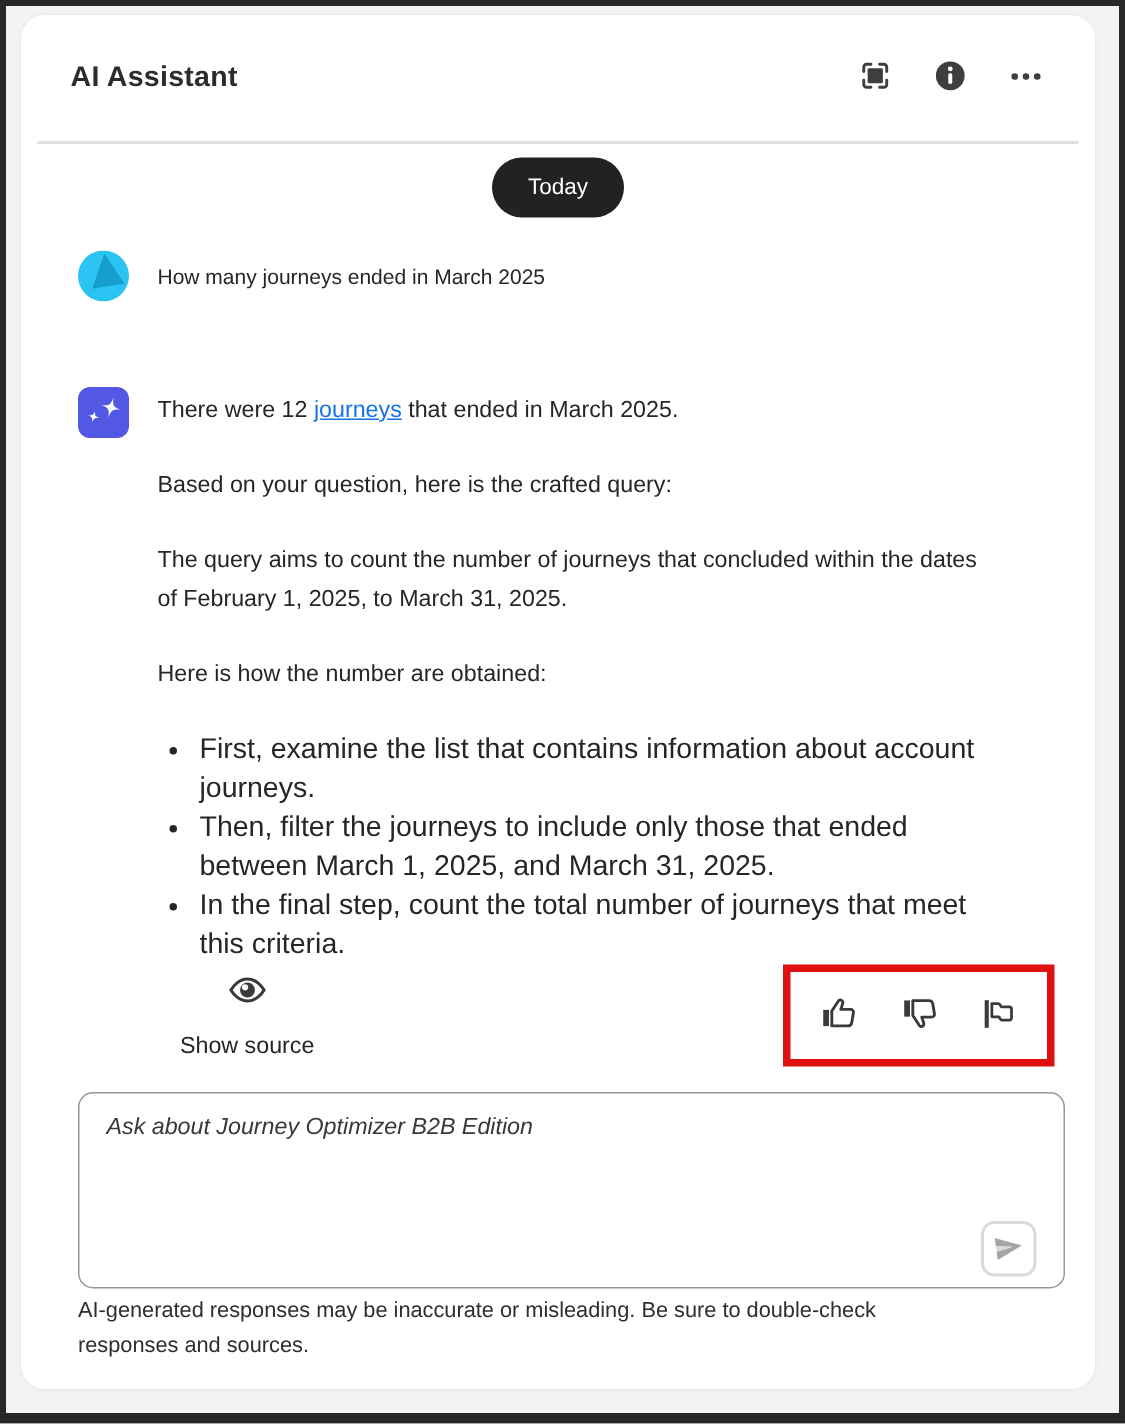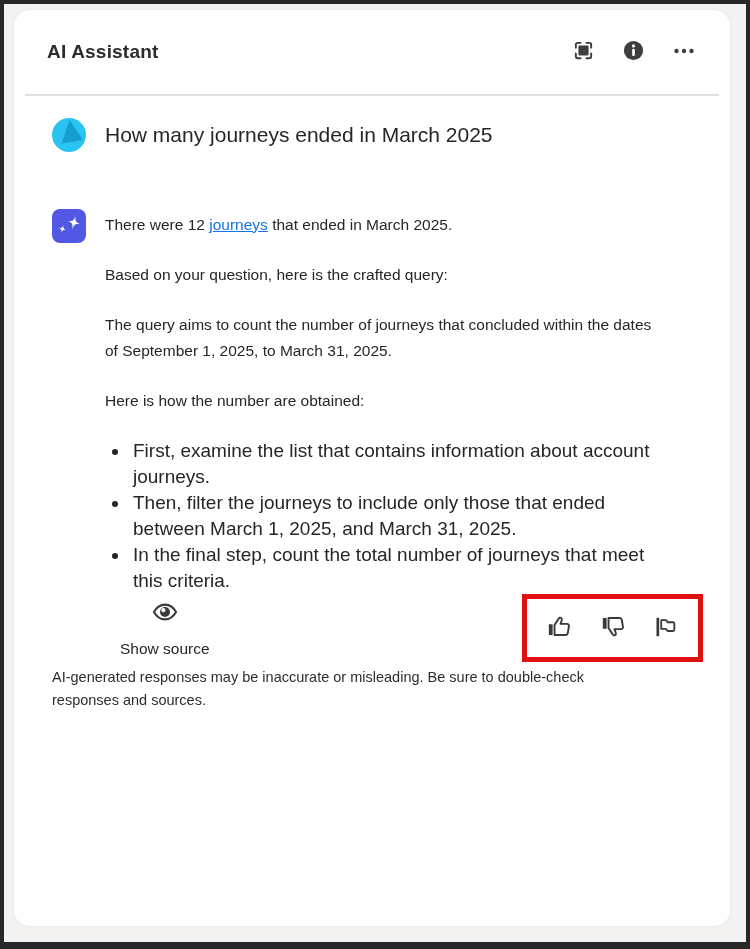--- a/index.html
+++ b/index.html
@@ -31,21 +31,21 @@
 
   
   .date-pill {
     display:block; width:fit-content; margin:9px auto 0;
     background:#222222; color:#ffffff; font-size:15px; line-height:20px;
     padding:10px 24px; border:none; border-radius:22px;
     font-family:inherit;
   }
   .user-row { display:flex; align-items:center; gap:19px; margin:22px 0 0 38px; }
   .avatar { width:34px; height:34px; flex:0 0 34px; }
-  .user-text { font-size:21px; color:#262626; }
+  .user-text { font-size:14px; color:#262626; }
 
   .ai-row { display:flex; align-items:flex-start; gap:19px; margin:57px 20px 0 38px; }
   .ai-avatar { width:34px; height:34px; flex:0 0 34px; }
   .ai-body { max-width:548px; padding-top:3px; }
   .ai-body p { margin:0 0 24px; font-size:15.5px; line-height:26px; color:#262626; }
   .ai-body a { color:#1473E6; text-decoration:underline; }
   .ai-body ul { margin:0; padding-left:25px; }
   .ai-body li { font-size:19px; line-height:26px; color:#262626; padding-left:3px; }
 
   .actions-row {
@@ -122,20 +122,21 @@
               <circle cx="4.5" cy="12" r="2.2" fill="#3e3e3e"></circle>
               <circle cx="12" cy="12" r="2.2" fill="#3e3e3e"></circle>
               <circle cx="19.5" cy="12" r="2.2" fill="#3e3e3e"></circle>
             </svg>
           </span>
         </button>
       </div>
     </div>
     <div class="divider"></div>
 
+    <div class="date-pill">Today</div>
 
     <div class="user-row">
       <span class="avatar">
         <svg viewBox="0 0 34 34" width="34" height="34">
           <defs>
               <clipPath id="avc">
                 <circle cx="17" cy="17" r="17"></circle>
               </clipPath>
             </defs>
           <circle cx="17" cy="17" r="17" fill="#2BC3F2"></circle>
@@ -153,21 +154,21 @@
           <rect width="34" height="34" rx="8" fill="#5258E4"></rect>
           <g fill="#ffffff" transform="rotate(14 17 17)">
             <path d="M21 5.5 C21.6 11 22.5 11.9 27.5 12.5 C22.5 13.1 21.6 14 21 19.5 C20.4 14 19.5 13.1 14.5 12.5 C19.5 11.9 20.4 11 21 5.5 Z"></path>
             <path d="M11.3 17.3 C11.65 20.3 12.3 20.95 15.2 21.3 C12.3 21.65 11.65 22.3 11.3 25.3 C10.95 22.3 10.3 21.65 7.4 21.3 C10.3 20.95 10.95 20.3 11.3 17.3 Z"></path>
           </g>
         </svg>
       </span>
       <div class="ai-body">
         <p><span>There were 12 </span><a href="#">journeys</a><span> that ended in March 2025.</span></p>
         <p>Based on your question, here is the crafted query:</p>
-        <p>The query aims to count the number of journeys that concluded within the dates of September 1, 2025, to March 31, 2025.</p>
+        <p>The query aims to count the number of journeys that concluded within the dates of February 1, 2025, to March 31, 2025.</p>
         <p>Here is how the number are obtained:</p>
         <ul>
           <li>First, examine the list that contains information about account journeys.</li>
           <li>Then, filter the journeys to include only those that ended between March 1, 2025, and March 31, 2025.</li>
           <li>In the final step, count the total number of journeys that meet this criteria.</li>
         </ul>
       </div>
     </div>
 
     <div class="actions-row">
@@ -205,17 +206,28 @@
           <span>
             <svg viewBox="0 0 24 24" width="26" height="26">
               <rect x="3.2" y="3.5" width="2.5" height="17" fill="#3a3a3a"></rect>
               <path d="M7.6 5.6 h3.8 c.6 0 1.1 .3 1.4 .9 l.6 1.1 h4.9 c.9 0 1.4 .5 1.4 1.4 v5.3 c0 .9-.5 1.4-1.4 1.4 h-4.3 c-.6 0-1.1-.3-1.4-.9 l-.6-1.1 H7.6 Z" fill="none" stroke="#3a3a3a" stroke-width="1.7" stroke-linejoin="round"></path>
             </svg>
           </span>
         </button>
       </div>
     </div>
 
+    <div class="composer">
+      <textarea placeholder="Ask about Journey Optimizer B2B Edition" style=""></textarea>
+      <button class="send-btn">
+        <span>
+          <svg viewBox="0 0 24 24" width="21" height="21">
+            <path d="M2.4 20.4 L22 12 L2.4 3.6 L2.4 9.9 L15 12 L2.4 14.1 Z" fill="#a5a5a5"></path>
+            <path d="M2.4 9.9 L15 12 L2.4 14.1 Z" fill="#d8d8d8"></path>
+          </svg>
+        </span>
+      </button>
+    </div>
 
     <div class="disclaimer">AI-generated responses may be inaccurate or misleading. Be sure to double-check responses and sources.</div>
 
   </div>
 </div>
 
 </body></html>

